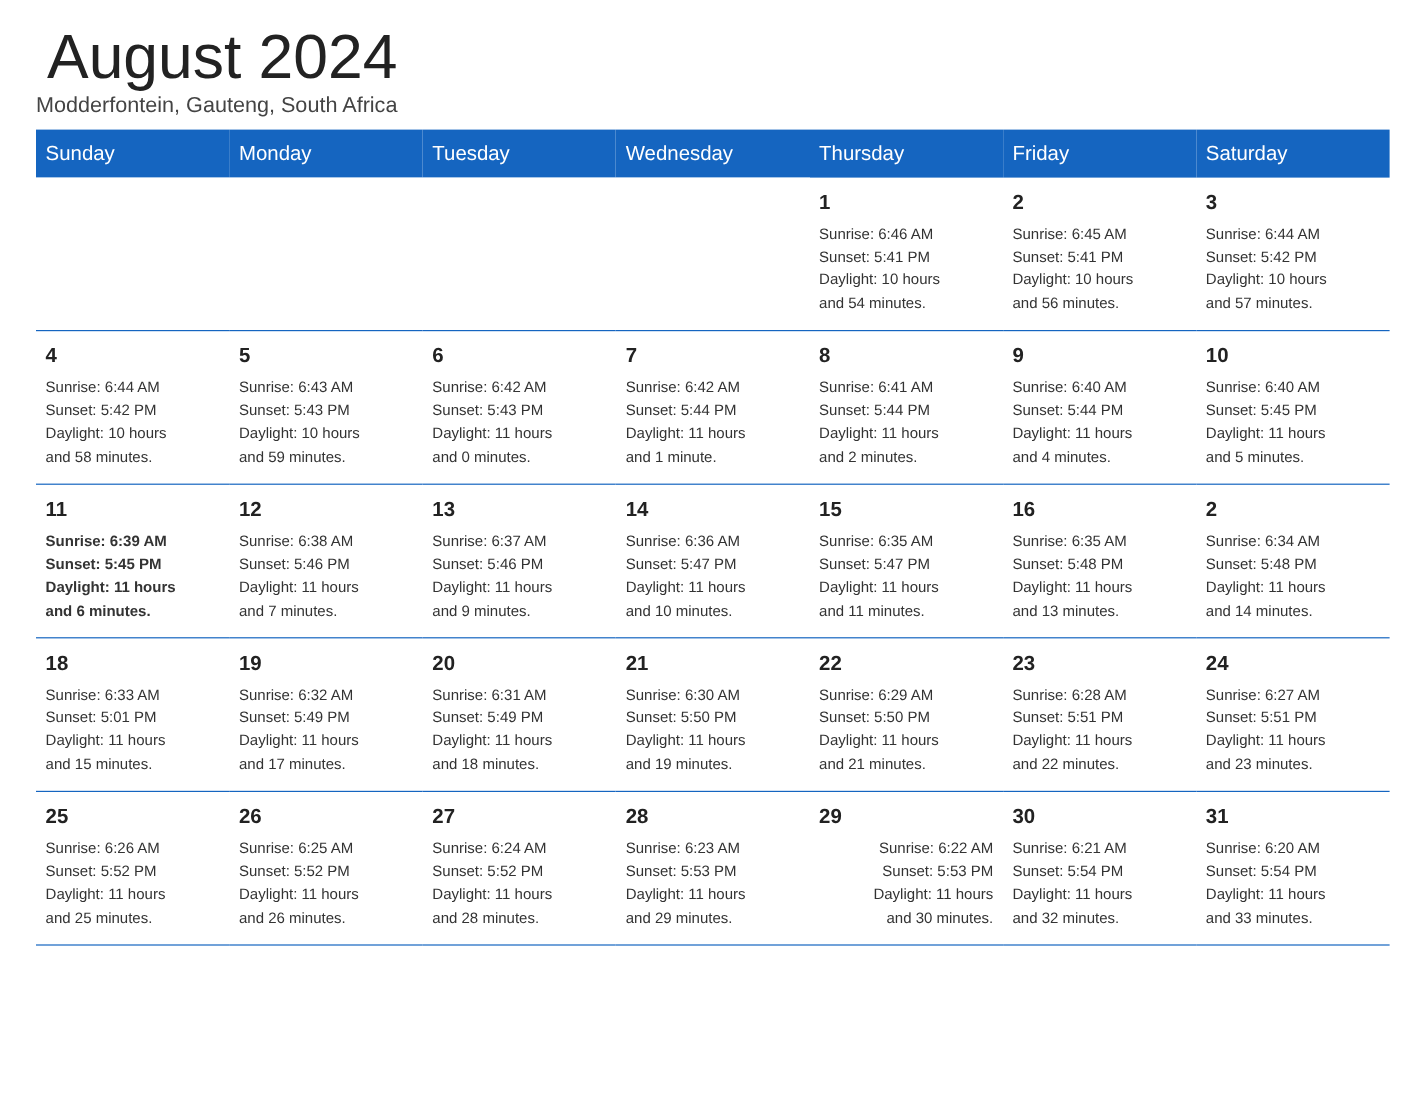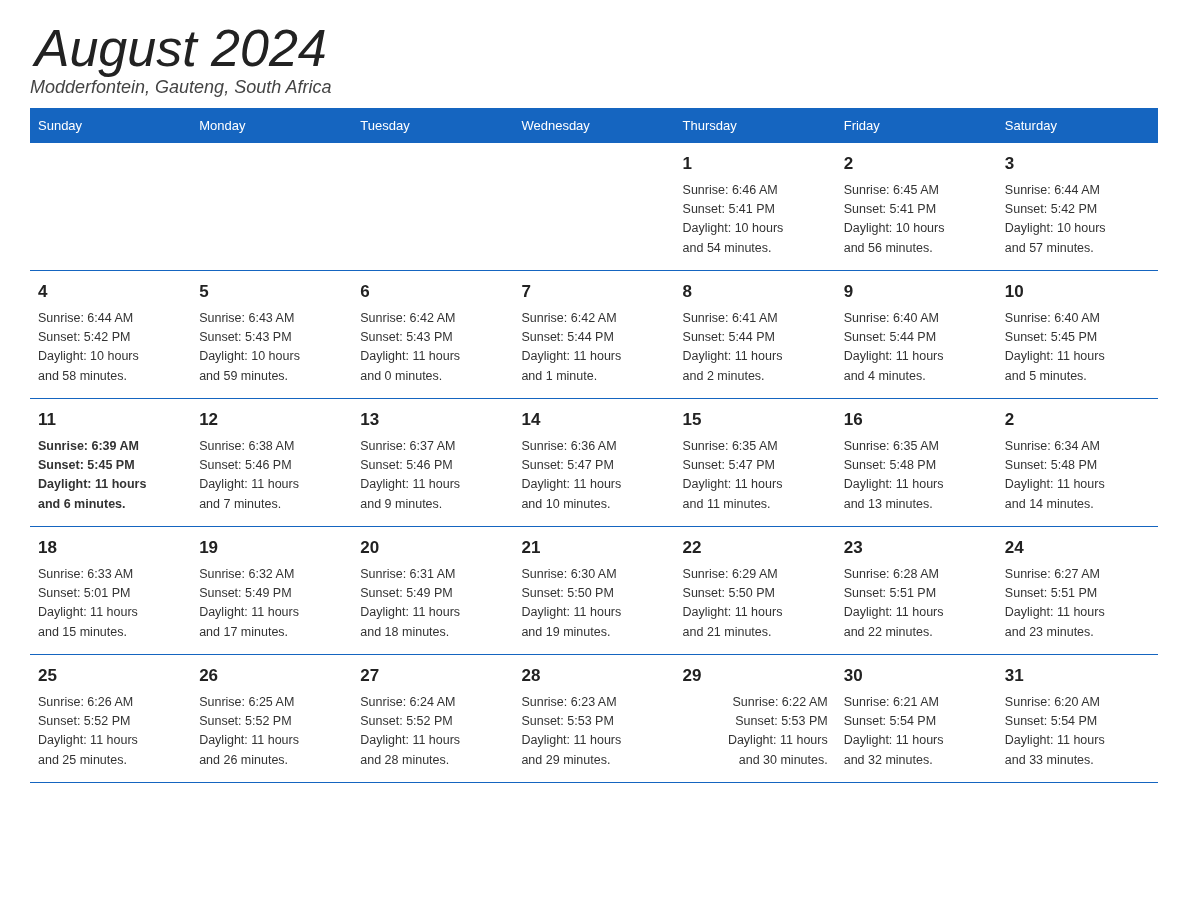--- a/index.html
+++ b/index.html
@@ -16,22 +16,21 @@
       justify-content: space-between;
       align-items: flex-start;
       margin-bottom: 10px;
     }
     .logo {
       display: flex;
       flex-direction: column;
       align-items: flex-start;
     }
     .header-right {
-      text-align: center;
-      font-style: italic;
+      text-align: right;
     }
     .month-title {
       font-size: 52px;
       font-weight: 300;
       color: #222;
       line-height: 1.1;
     }
     .location-title {
       font-size: 18px;
       color: #444;
@@ -40,21 +39,21 @@
     .calendar {
       width: 100%;
       border-collapse: collapse;
       margin-top: 10px;
     }
     .calendar thead tr {
       background-color: #1565c0;
     }
     .calendar thead th {
       color: #fff;
-      font-size: 13px;
+      font-size: 17px;
       font-weight: normal;
       padding: 10px 8px;
       text-align: left;
       border: none;
       width: calc(100% / 7);
     }
     .calendar tbody tr {
       border-bottom: 1px solid #1565c0;
     }
     .calendar tbody td {

